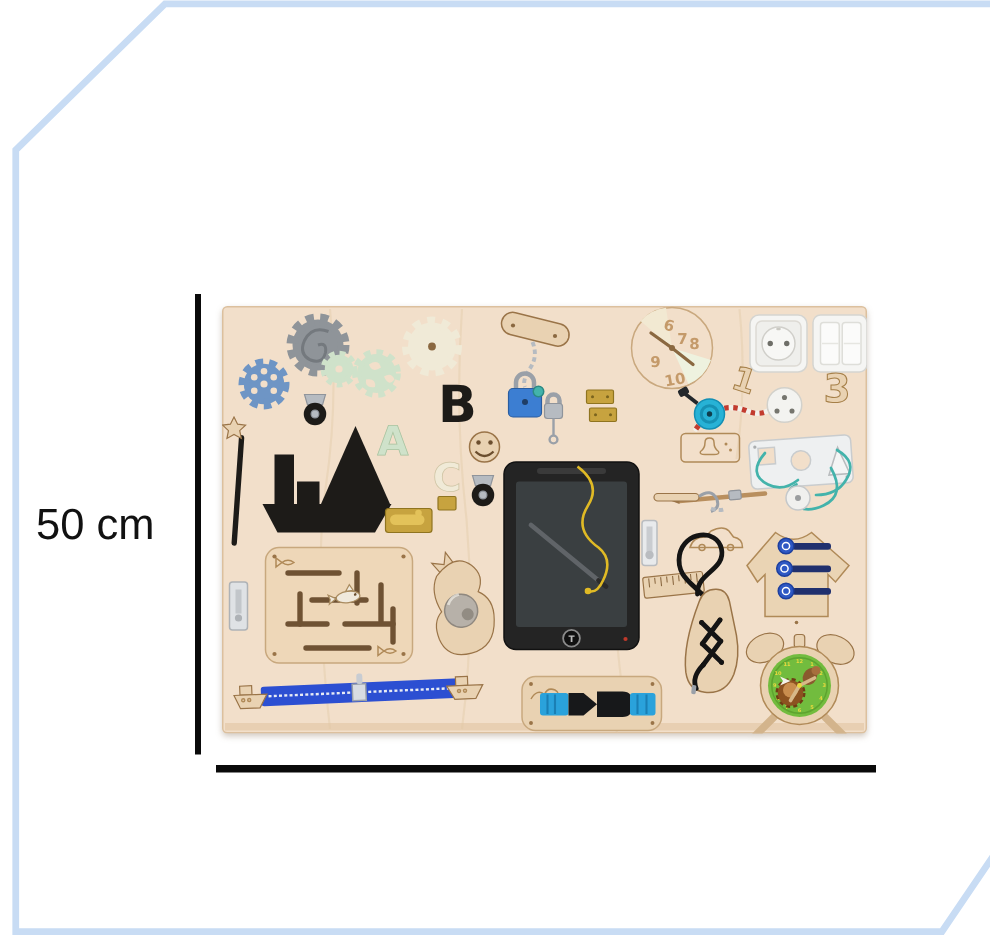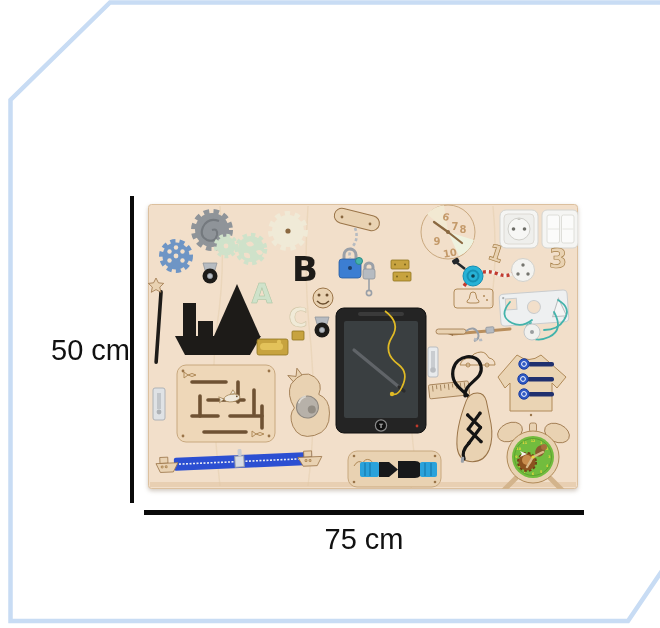--- a/index.html
+++ b/index.html
@@ -3,21 +3,21 @@
 <meta charset="utf-8">
 <style>
   html,body{margin:0;padding:0;background:#fff;}
   .canvas{position:relative;width:660px;height:628px;background:var(--bg,#fff);overflow:hidden;
           font-family:"Liberation Sans",sans-serif;}
   .frame-svg{position:absolute;left:0;top:0;}
   .frame-path{fill:none;stroke:var(--frame-blue);stroke-width:4.5;stroke-linejoin:miter;}
   .board-svg{position:absolute;left:148px;top:204px;filter:drop-shadow(0 2px 2px rgba(90,60,30,.28));}
   .dimv{position:absolute;left:130px;top:196px;width:4px;height:307px;background:var(--dim-line);}
   .dimh{position:absolute;left:144px;top:510px;width:440px;height:4.5px;background:var(--dim-line);}
-  .lblh{position:absolute;left:24px;top:334px;width:106px;text-align:right;font-size:29px;color:var(--dim-text);}
+  .lblh{position:absolute;left:24px;top:334px;width:106px;text-align:left;font-size:29px;color:var(--dim-text);}
   .lblw{position:absolute;left:298px;top:523px;width:132px;text-align:center;font-size:29px;color:var(--dim-text);}
 
   
   .fw{fill:var(--wood);}  .fwm{fill:var(--wood-mid);}
   .fink{fill:var(--ink);}
   .gearB{fill:var(--gear-blue);stroke:var(--gear-blue);}
   .gearG{fill:var(--gear-gray);stroke:var(--gear-gray);}
   .gearM{fill:var(--mint);stroke:var(--mint);}
   .gearW{fill:var(--cream);stroke:var(--cream);}
   .fbrass{fill:var(--brass);stroke:#8f7420;stroke-width:.8;}
@@ -60,21 +60,20 @@
 
 <div class="canvas">
 
   <svg class="frame-svg" width="660" height="628" viewBox="0 0 660 628">
     <path class="frame-path" d="M664,2.5 L110,2.5 L10.5,100 L10.5,621 L628,621 L666,565"></path>
   </svg>
 
   <div class="dimv"></div>
   <div class="dimh"></div>
   <div class="lblh">50 cm</div>
-  <div class="lblw">75 cm</div>
 
   <svg class="board-svg" width="430" height="285" viewBox="0 0 430 285">
 
     <rect x="0.5" y="0.5" width="429" height="284" rx="3" class="fw" stroke="#dcc09e"></rect>
     <g>
       <path class="grain" d="M72,2 q6,60 -3,120 q-8,60 3,160"></path>
       <path class="grain" d="M160,2 q-5,70 3,140 q6,70 -3,140"></path>
       <path class="grain" d="M262,120 q-4,60 3,120 q4,30 -2,44"></path>
       <path class="grain" d="M345,2 q5,50 -2,100"></path>
     </g>

